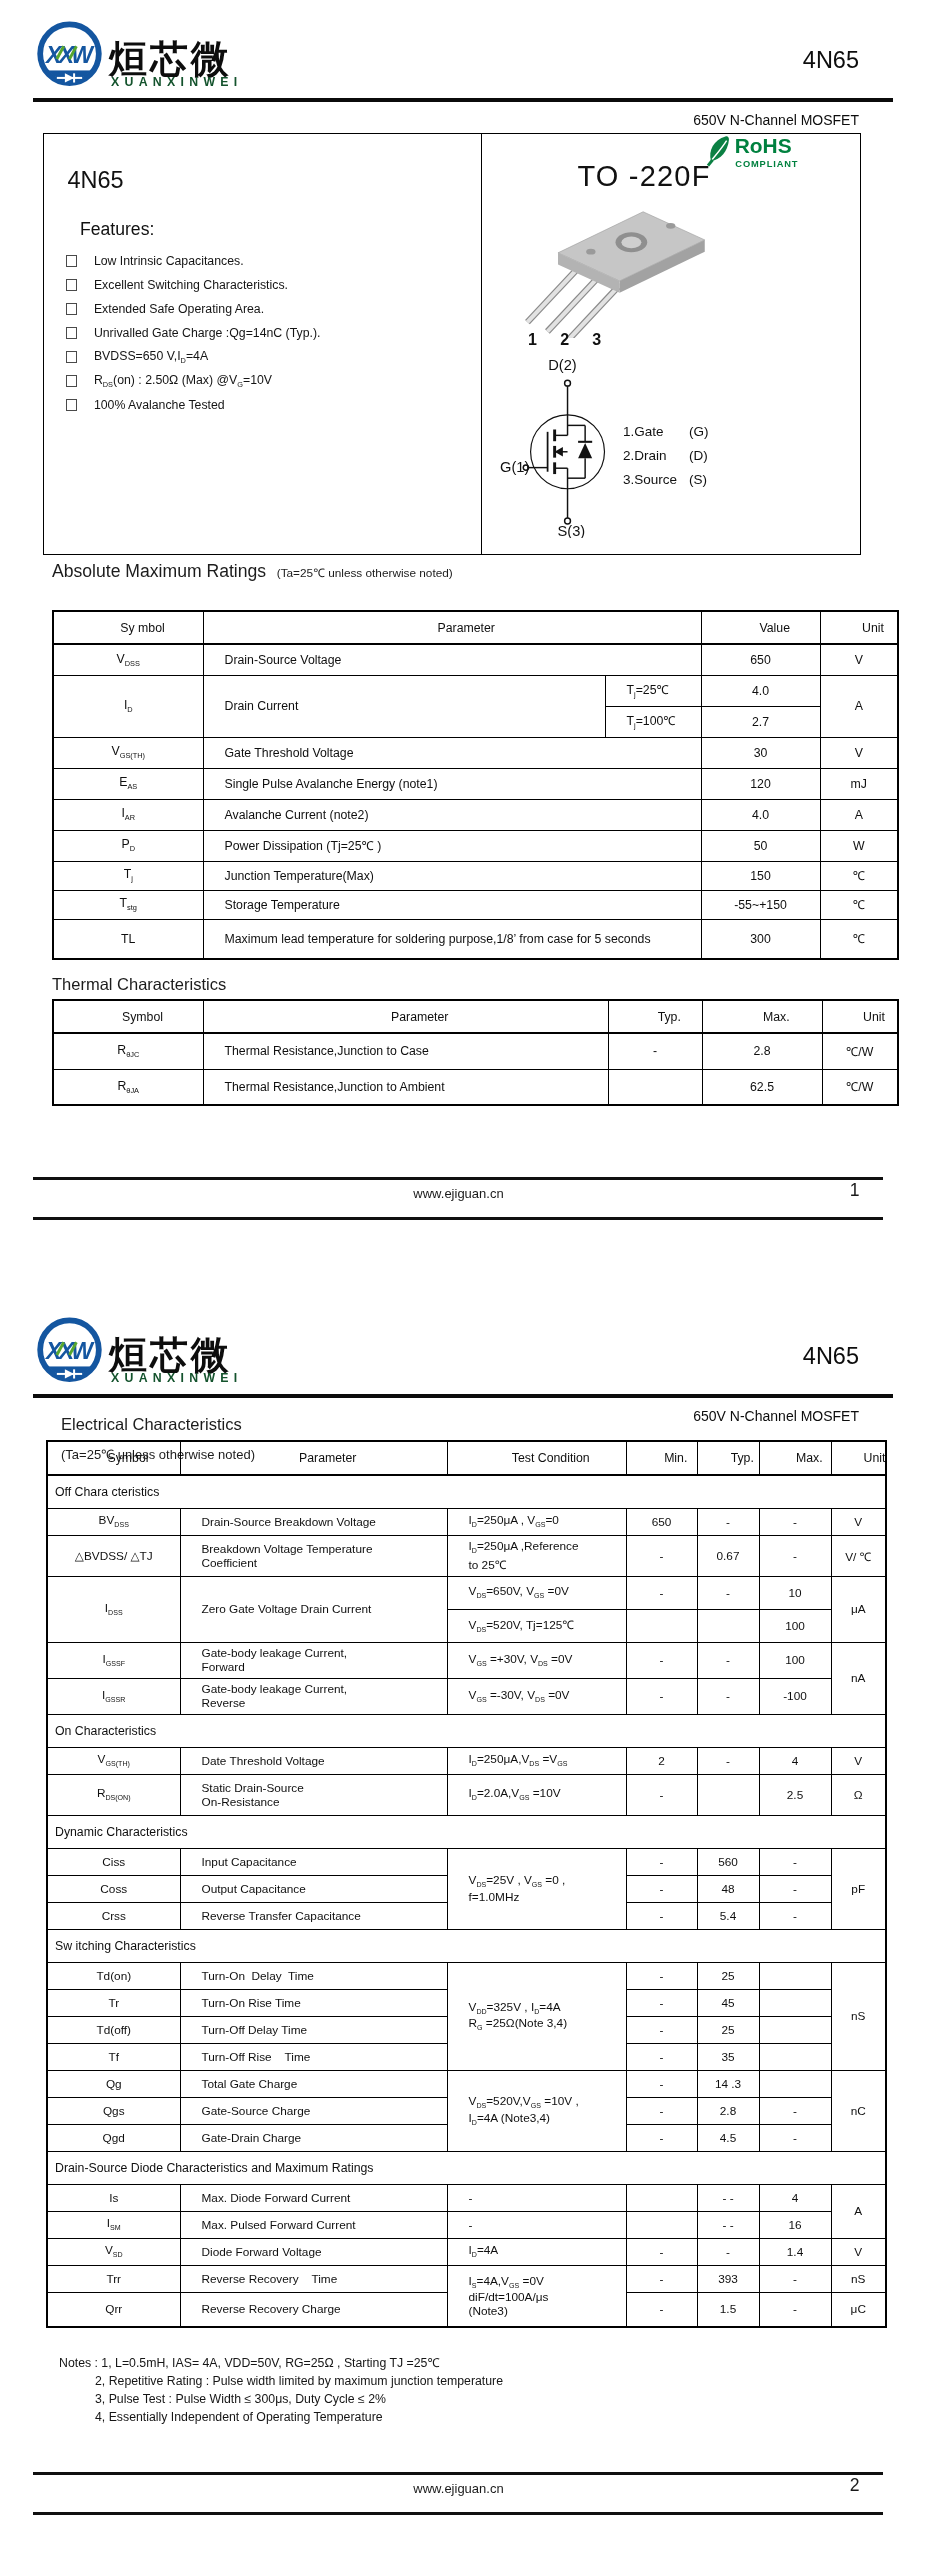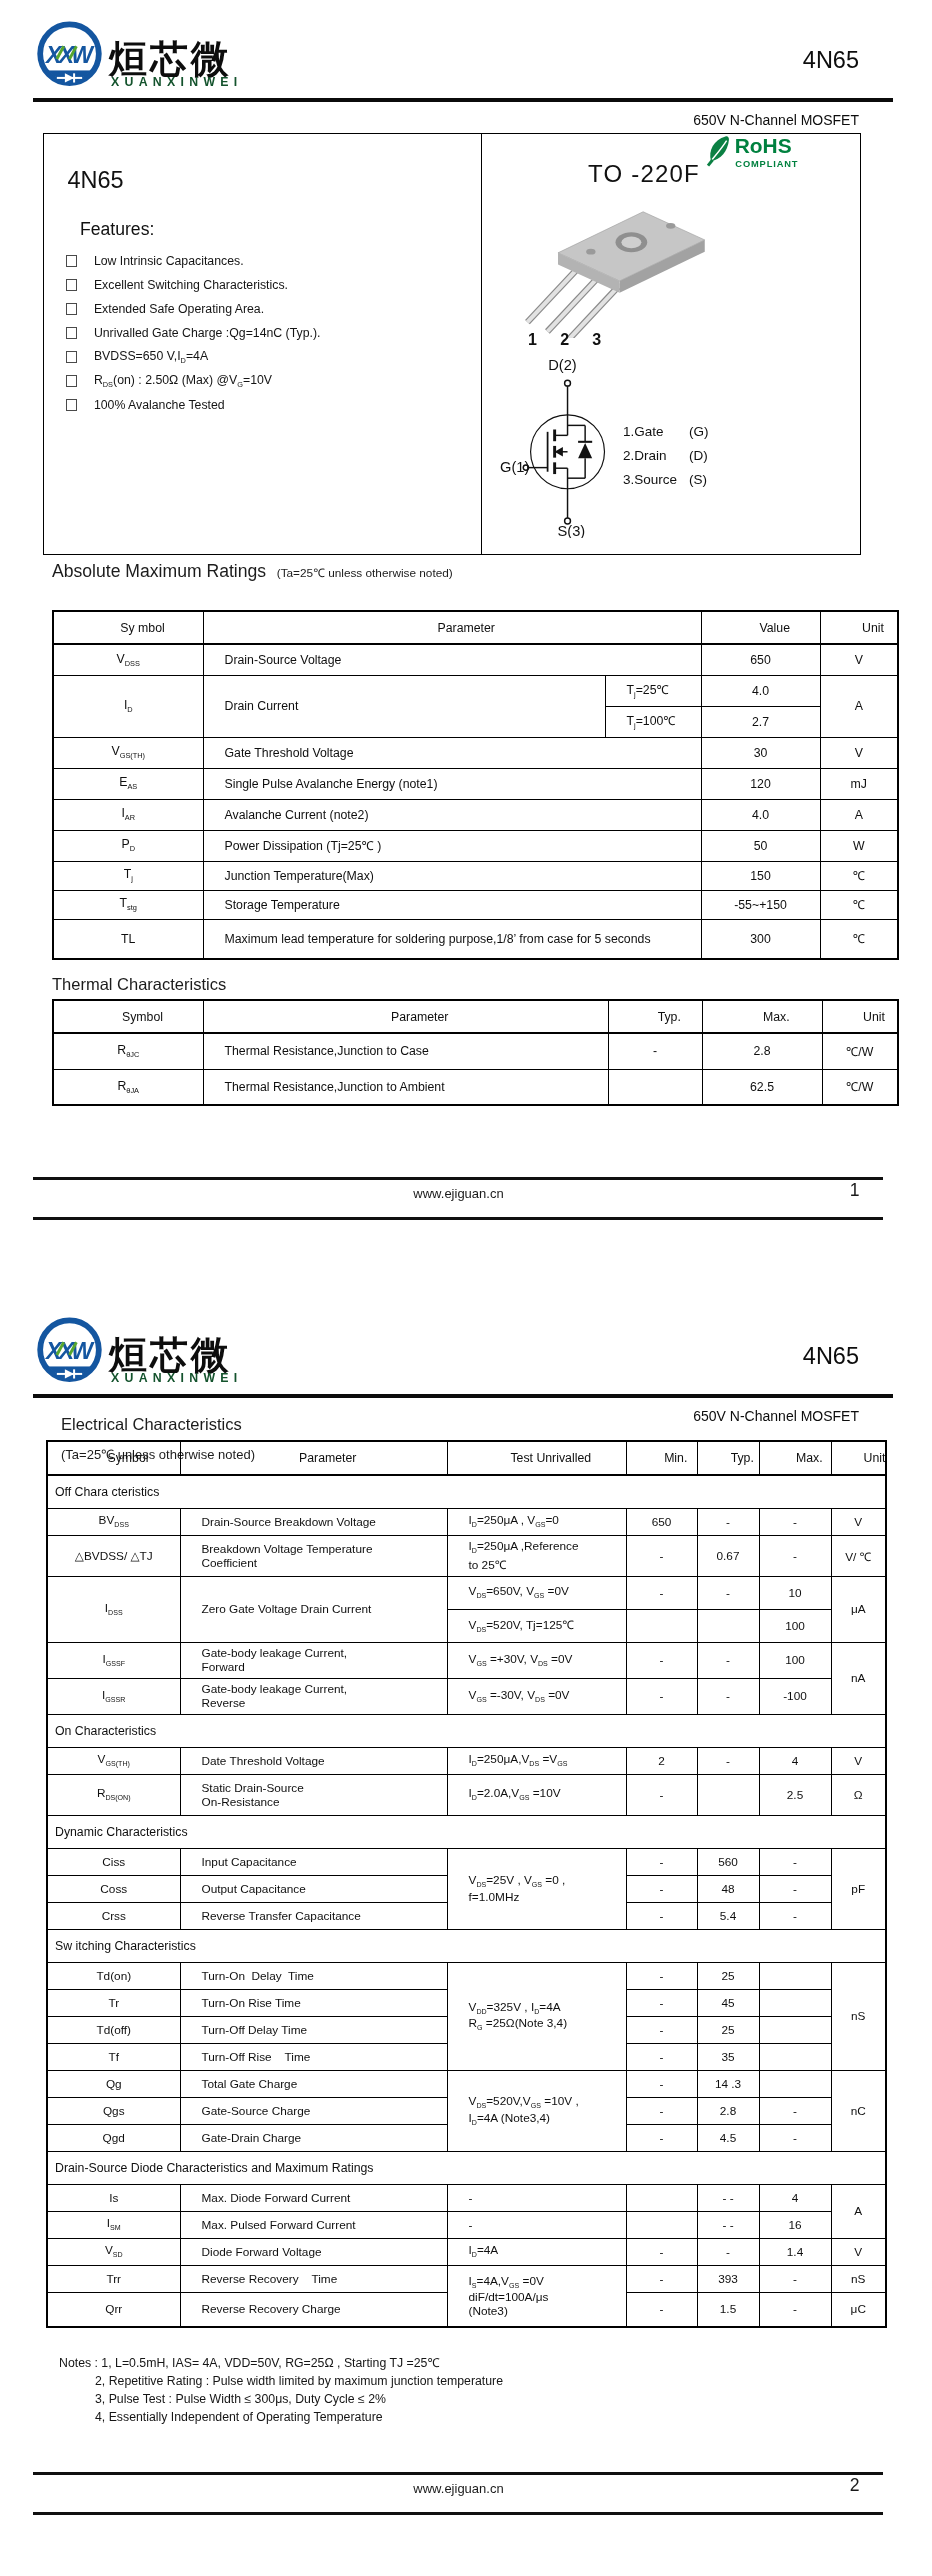--- a/index.html
+++ b/index.html
@@ -18,21 +18,21 @@
 
   
   .intro-box{position:absolute;left:43px;top:133px;width:816px;height:420px;border:1.8px solid #000;display:flex;}
   .intro-left{position:relative;width:437px;border-right:1.8px solid #000;}
   .intro-right{position:relative;flex:1;}
   .il-title{position:absolute;left:23.5px;top:33px;font-size:23.5px;}
   .il-feat{position:absolute;left:36px;top:85px;font-size:17.6px;}
   .feat-list{position:absolute;left:22px;top:115px;list-style:none;margin:0;padding:0;}
   .feat-list li{display:flex;align-items:center;gap:16.5px;height:24px;font-size:12.3px;color:#151515;}
   .cb{width:9.4px;height:9.4px;border:1.2px solid #4a4a4a;flex:0 0 auto;background:#fff;}
-  .pkg-title{position:absolute;left:65px;top:26px;width:194px;text-align:center;font-size:24px;letter-spacing:1.2px;}
+  .pkg-title{position:absolute;left:65px;top:26px;width:194px;text-align:center;font-size:29px;letter-spacing:1.2px;}
   .rohs{position:absolute;left:223px;top:-1.2px;width:106px;height:43px;}
   .pkg-svg{position:absolute;left:29px;top:66px;width:229px;height:138px;}
   .pins{position:absolute;left:46px;top:197px;font-size:16px;font-weight:700;letter-spacing:9.4px;}
   .sym-svg{position:absolute;left:17.6px;top:221px;width:182px;height:183px;}
   .legend{position:absolute;left:141px;top:290px;}
   .leg-row{height:24px;font-size:13.5px;display:flex;}
   .leg-n{display:inline-block;width:66px;}
 
   
   .sec-head{position:absolute;display:flex;align-items:baseline;gap:10.6px;}
@@ -370,21 +370,21 @@
           <col style="width:179px">
           <col style="width:71px">
           <col style="width:62px">
           <col style="width:72px">
           <col style="width:55px">
         </colgroup>
       <tbody>
           <tr class="rh-h">
         <th>Symbol</th>
         <th>Parameter</th>
-        <th>Test Unrivalled</th>
+        <th>Test Condition</th>
         <th>Min.</th>
         <th>Typ.</th>
         <th>Max.</th>
         <th>Unit</th>
       </tr>
 
       <tr class="sec rh-sec">
             <td colspan="7">Off Chara cteristics</td>
           </tr>
 

